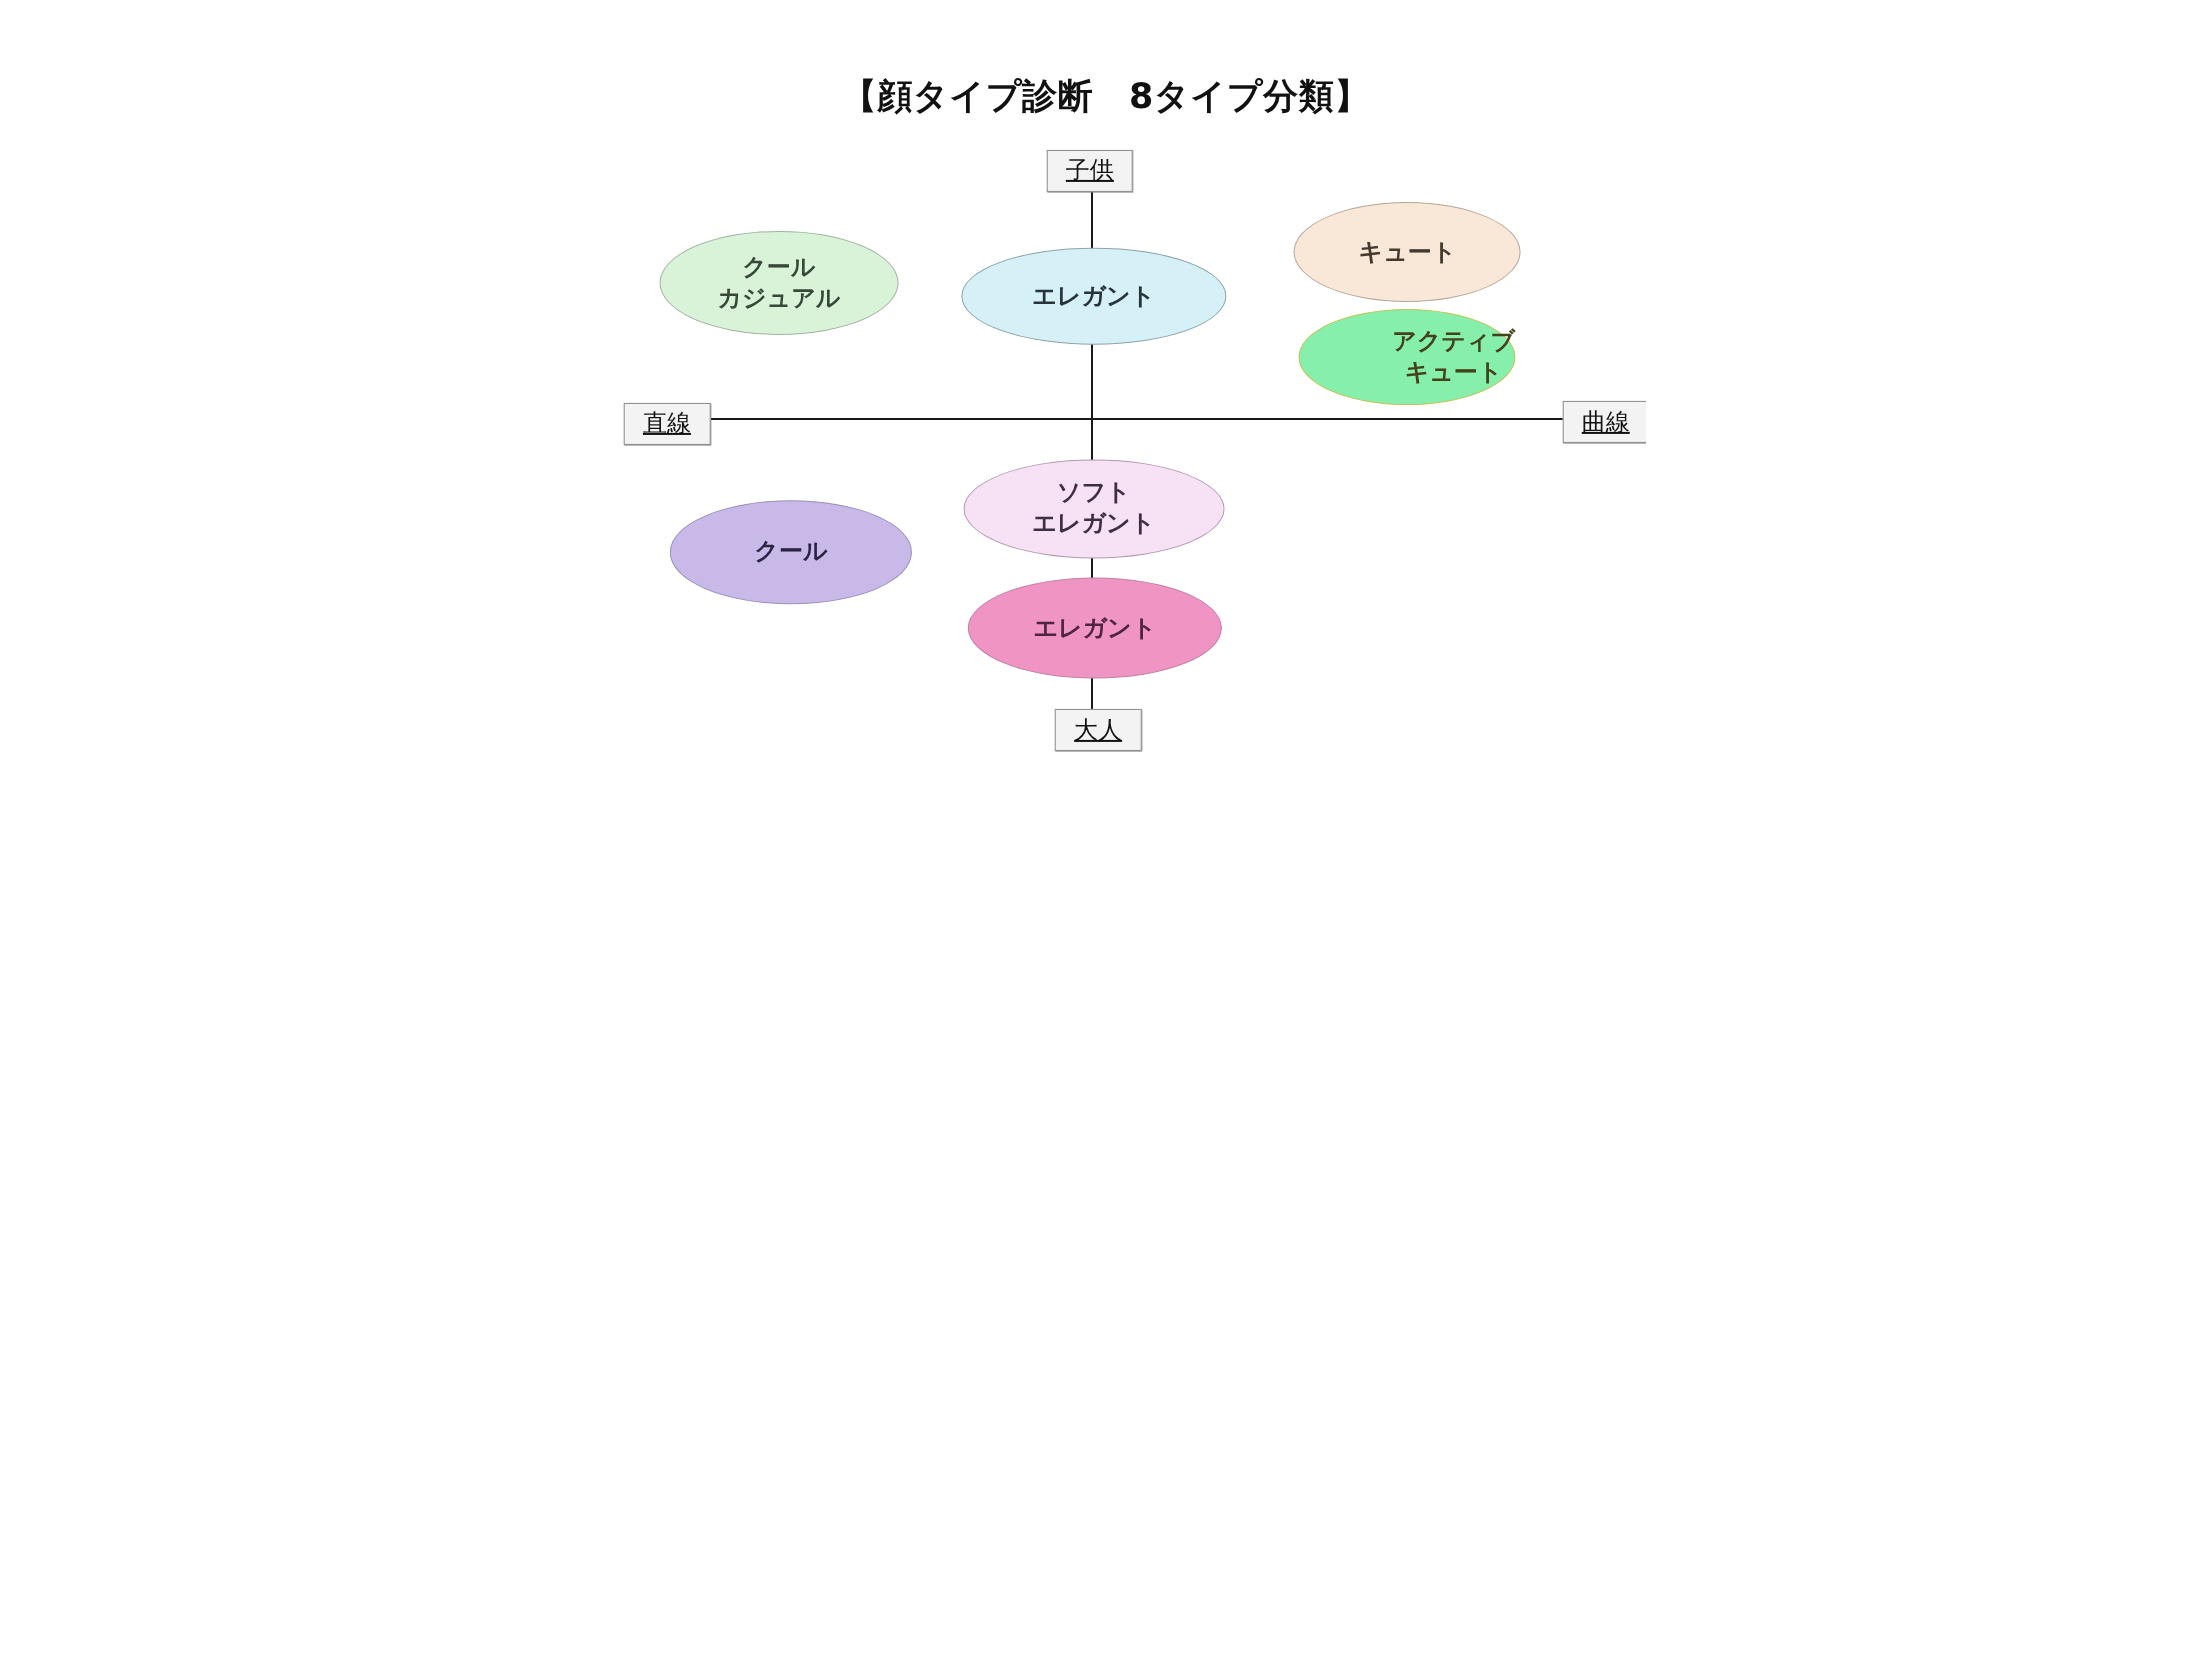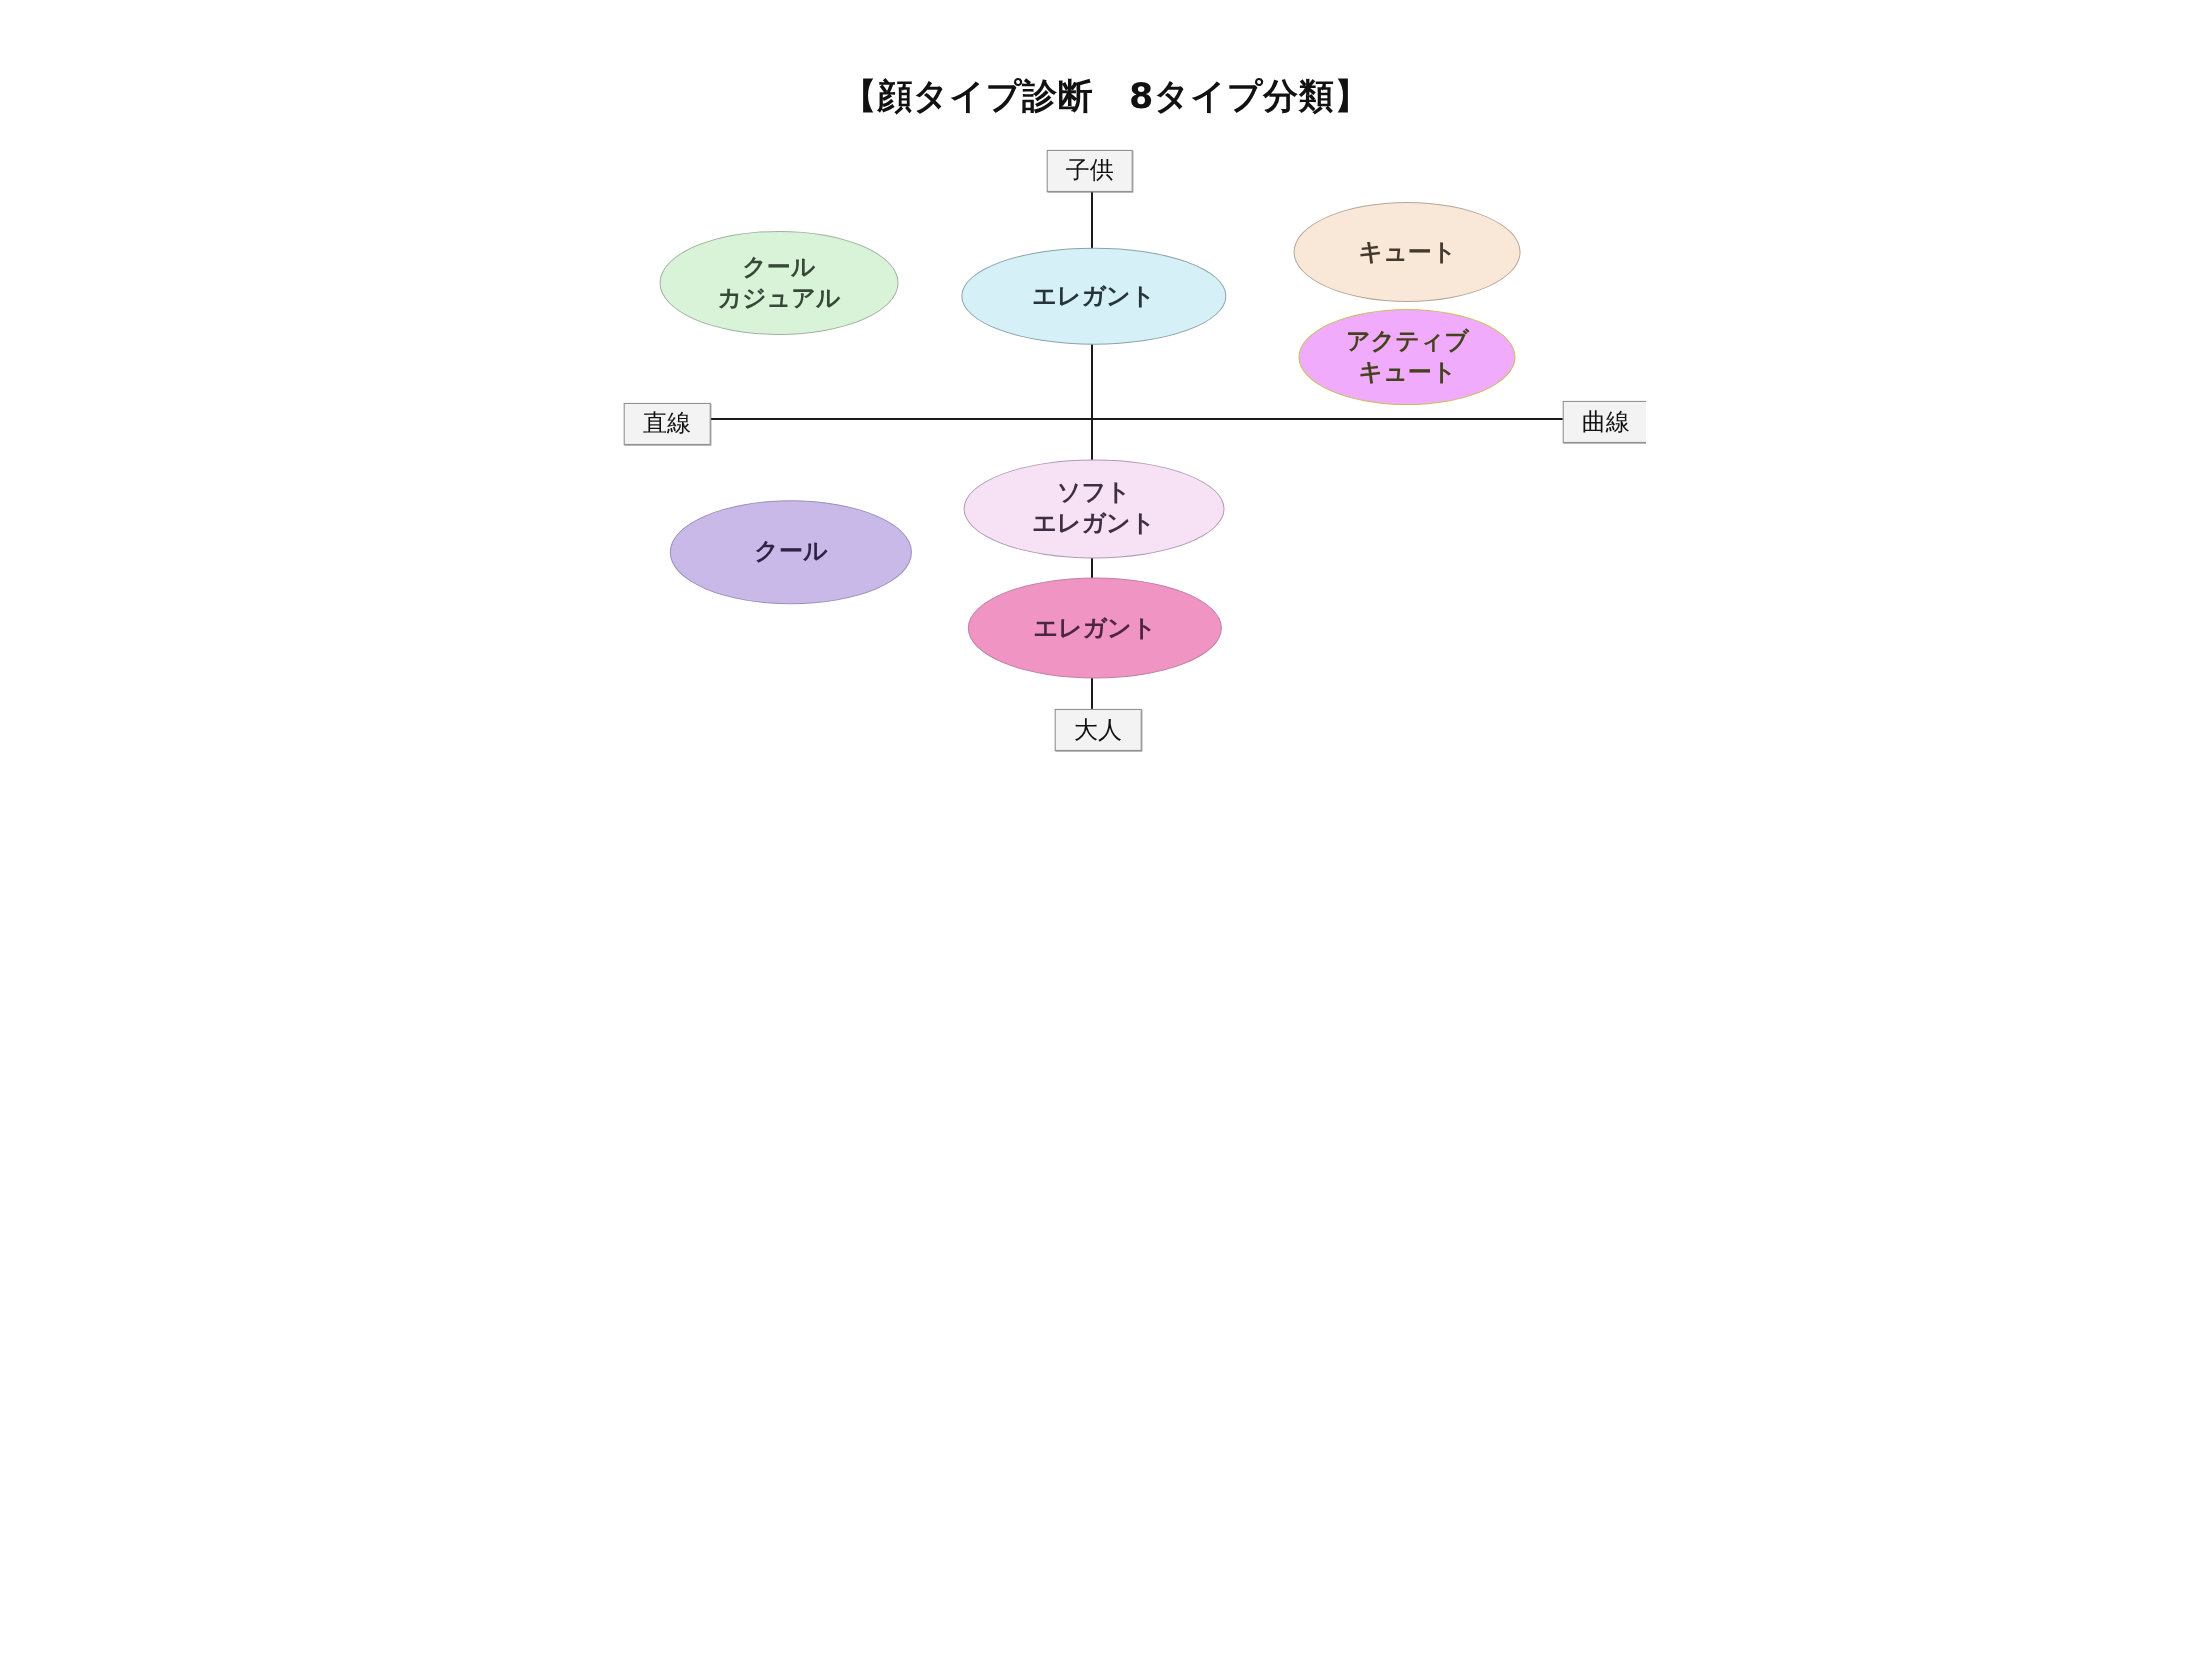--- a/index.html
+++ b/index.html
@@ -51,20 +51,21 @@
     transform: translate(-50%, -50%);
     background: #f3f3f3;
     border: 1.1px solid #8a8a8a;
     box-shadow: 0.6px 0.6px 0 #777777;
     font-size: 24px;
     color: #111111;
     padding: 6.9px 18.3px;
     white-space: nowrap;
     z-index: 2;
     line-height: 1.1;
+    text-decoration: underline;
   }
   .ellipse {
     position: absolute;
     transform: translate(-50%, -50%);
     border-radius: 50%;
     border: 1.7px solid #999999;
     display: flex;
     align-items: center;
     justify-content: center;
     text-align: center;
@@ -98,21 +99,21 @@
   </div>
 
   <div class="ellipse" style="left: 49.7%; top: 35.3%; width: 24%; height: 11.3%; background: rgb(213, 240, 246); border-color: rgb(141, 164, 170); color: rgb(39, 52, 58);">
     <span class="lbl">エレガント</span>
   </div>
 
   <div class="ellipse" style="left: 78.3%; top: 30.1%; width: 20.5%; height: 11.7%; background: rgb(249, 232, 216); border-color: rgb(181, 166, 152); color: rgb(67, 57, 46);">
     <span class="lbl">キュート</span>
   </div>
 
-  <div class="ellipse" style="left: 78.3%; top: 42.6%; width: 19.6%; height: 11.2%; background: #f0abfc; border-color: rgb(198, 194, 84); color: rgb(68, 66, 27);">
+  <div class="ellipse" style="left: 78.3%; top: 42.6%; width: 19.6%; height: 11.2%; background: #86efac; border-color: rgb(198, 194, 84); color: rgb(68, 66, 27); justify-content: flex-end;">
     <span class="lbl">アクティブ
 キュート</span>
   </div>
 
   <div class="ellipse" style="left: 49.7%; top: 60.7%; width: 23.6%; height: 11.6%; background: rgb(246, 226, 244); border-color: rgb(179, 154, 179); color: rgb(62, 46, 68);">
     <span class="lbl">ソフト
 エレガント</span>
   </div>
 
   <div class="ellipse" style="left: 22.1%; top: 65.9%; width: 21.9%; height: 12.1%; background: rgb(201, 185, 233); border-color: rgb(154, 144, 184); color: rgb(45, 36, 68);">

